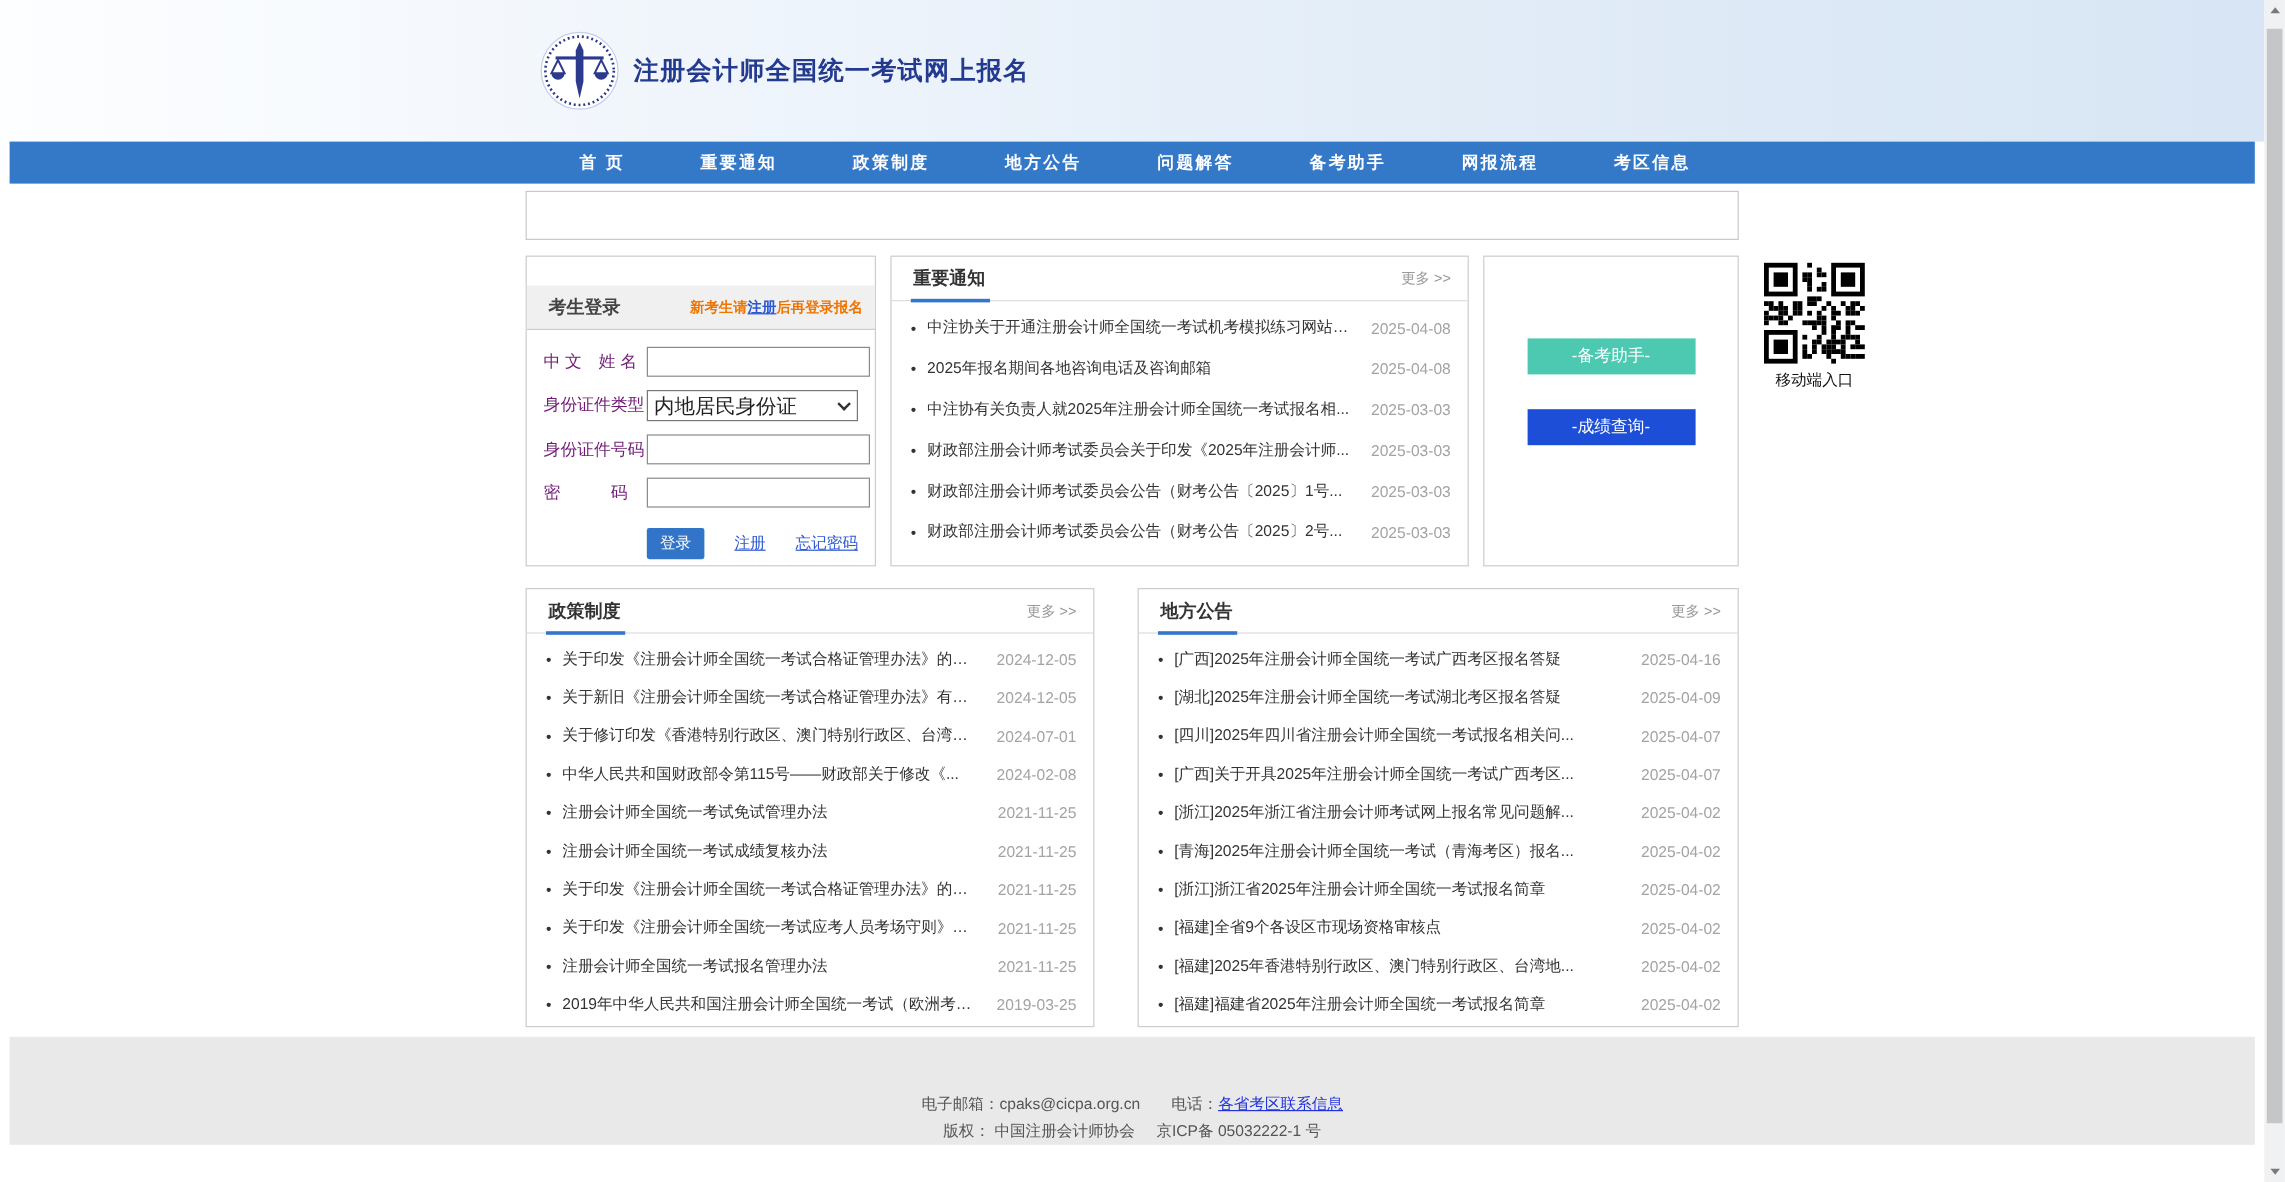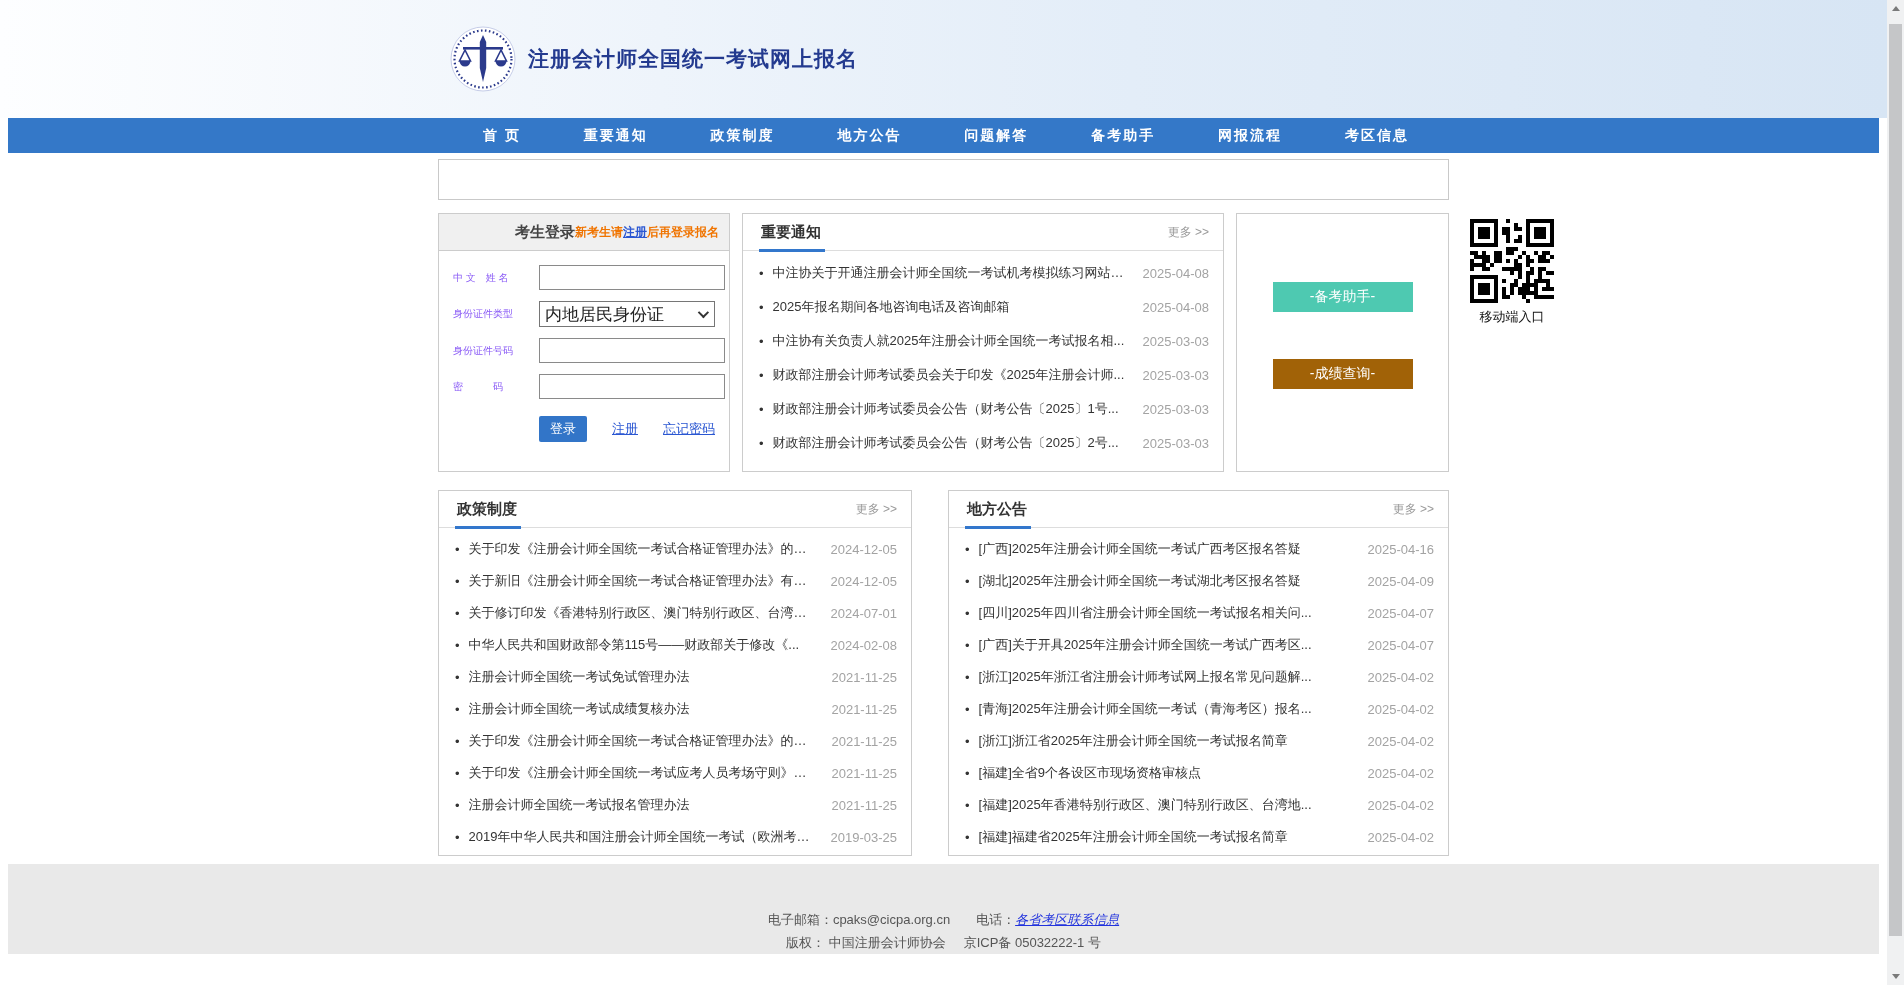--- a/index.html
+++ b/index.html
@@ -26,40 +26,40 @@
   .content { width:1011px; margin:0 auto; }
   .banner { margin-top:6px; height:41px; background:#ffffff; border:1px solid #c9c9c9; }
 
   .row1 { margin-top:13px; display:flex; gap:12px; }
   .row2 { margin-top:18px; display:flex; gap:36px; }
 
   .panel { background:#ffffff; border:1px solid #cccccc; }
 
   .panel-header-gray {
     height:37px; background:#f0f0f0; border-bottom:1px solid #cccccc;
-    display:flex; align-items:center; justify-content:flex-end; padding:0 10px 0 18px;
+    display:flex; align-items:center; justify-content:space-between; padding:0 10px 0 18px;margin-top:24px;
   }
   .panel-header-tab {
     height:37px; border-bottom:1px solid #dddddd; position:relative;
     display:flex; align-items:center; justify-content:space-between; padding:0 14px 0 18px;
   }
   .panel-title { font-size:15px; font-weight:bold; color:#333333; position:relative; }
   .panel-header-tab .panel-title::after {
     content:""; position:absolute; left:-2px; bottom:-10px; width:calc(100% + 6px); height:3px; background:#3377cc;
   }
   .more-link { font-size:12px; color:#999999; text-decoration:none; cursor:pointer; white-space:nowrap; }
 
   
   .login-panel { width:292px; height:259px; flex:0 0 292px; }
   .login-title { font-size:15px; font-weight:bold; color:#444444; }
   .login-notice { font-size:12px; font-weight:bold; color:#f07400; white-space:nowrap; }
   .login-notice a { color:#2b57d2; text-decoration:underline; cursor:pointer; }
   .login-form { padding:14px 14px 0 12px; }
   .f-row { display:flex; align-items:center; margin-bottom:11px; }
-  .f-label { width:88px; flex:0 0 88px; font-size:10px; color:#8b5cf6; padding-left:2px; }
+  .f-label { width:88px; flex:0 0 88px; font-size:14px; color:#701a75; padding-left:2px; }
   .f-input { flex:1; height:25px; border:1px solid #8a8a8a; background:#fff; font-size:13px; padding:0 4px; outline:none; }
   .select-box { flex:1; height:26px; border:1px solid #767676; background:#fff; display:flex; align-items:center; justify-content:space-between; padding:0 8px 0 5px; cursor:pointer; }
   .select-value { font-size:17px; color:#222222; }
   .chevron { width:8px; height:8px; border-right:2px solid #333; border-bottom:2px solid #333; transform:rotate(45deg) translateY(-2px); }
   .login-actions { display:flex; align-items:center; margin-top:17px; padding-left:88px; }
   .login-btn { width:54px; height:26px; background:#3275c8; color:#ffffff; font-size:13px; border:none; border-radius:2px; cursor:pointer; font-family:inherit; }
   .login-link { margin-left:25px; font-size:13px; color:#2b57d2; text-decoration:underline; cursor:pointer; white-space:nowrap; }
 
   
   .notice-panel { width:478px; height:259px; flex:1; }
@@ -69,30 +69,30 @@
   .bullet { color:#333333; margin-right:9px; font-size:13px; flex:0 0 auto; }
   .item-title { flex:1; font-size:13px; color:#333333; white-space:nowrap; overflow:hidden; text-overflow:ellipsis; cursor:pointer; }
   .item-date { margin-left:12px; font-size:13px; color:#a3a3a3; white-space:nowrap; flex:0 0 auto; }
 
   
   .info-panel { width:213px; height:259px; flex:0 0 213px; }
   .info-header { height:37px; background:#f0f0f0; border-bottom:1px solid #cccccc; display:flex; align-items:center; justify-content:center; font-size:12.5px; color:#333333; white-space:nowrap; }
   .weekday { color:#f07400; margin-left:4px; }
   .info-btn { display:block; width:140px; height:30px; margin:0 auto; border:none; color:#ffffff; font-size:14px; cursor:pointer; font-family:inherit; }
   .btn-helper { margin-top:68px; background:#4ec9b1; }
-  .btn-score  { margin-top:47px; background:#a16207; }
+  .btn-score  { margin-top:29px; background:#1d4ed8; }
 
   
   .policies-panel { width:474px; height:366px; flex:0 0 474px; }
   .local-panel { height:366px; flex:1; }
 
   
   .footer { margin:8px 8px 0 8px; height:90px; background:#e9e9e9; text-align:center; padding-top:44px; font-size:13px; color:#555555; }
   .footer .line { line-height:23px; }
-  .footer a { color:#2233dd; text-decoration:underline; cursor:pointer;font-style:italic; }
+  .footer a { color:#2233dd; text-decoration:underline; cursor:pointer; }
   .footer .sep { display:inline-block; width:26px; }
 
   
   .qr-block { position:absolute; left:1469px; top:219px; width:86px; text-align:center; }
   .qr { position:relative; width:84px; height:84px; background:#ffffff; margin:0 auto; }
   .finder { position:absolute; width:28px; height:28px; background:#fff; border:4px solid #000; }
   .finder::after { content:""; position:absolute; left:4px; top:4px; width:12px; height:12px; background:#000; }
   .finder.tl { left:0; top:0; } .finder.tr { right:0; top:0; } .finder.bl { left:0; bottom:0; }
   .qmods div { position:absolute; width:4px; height:4px; background:#000; }
   .qr-label { margin-top:5px; font-size:13px; color:#111111; }

